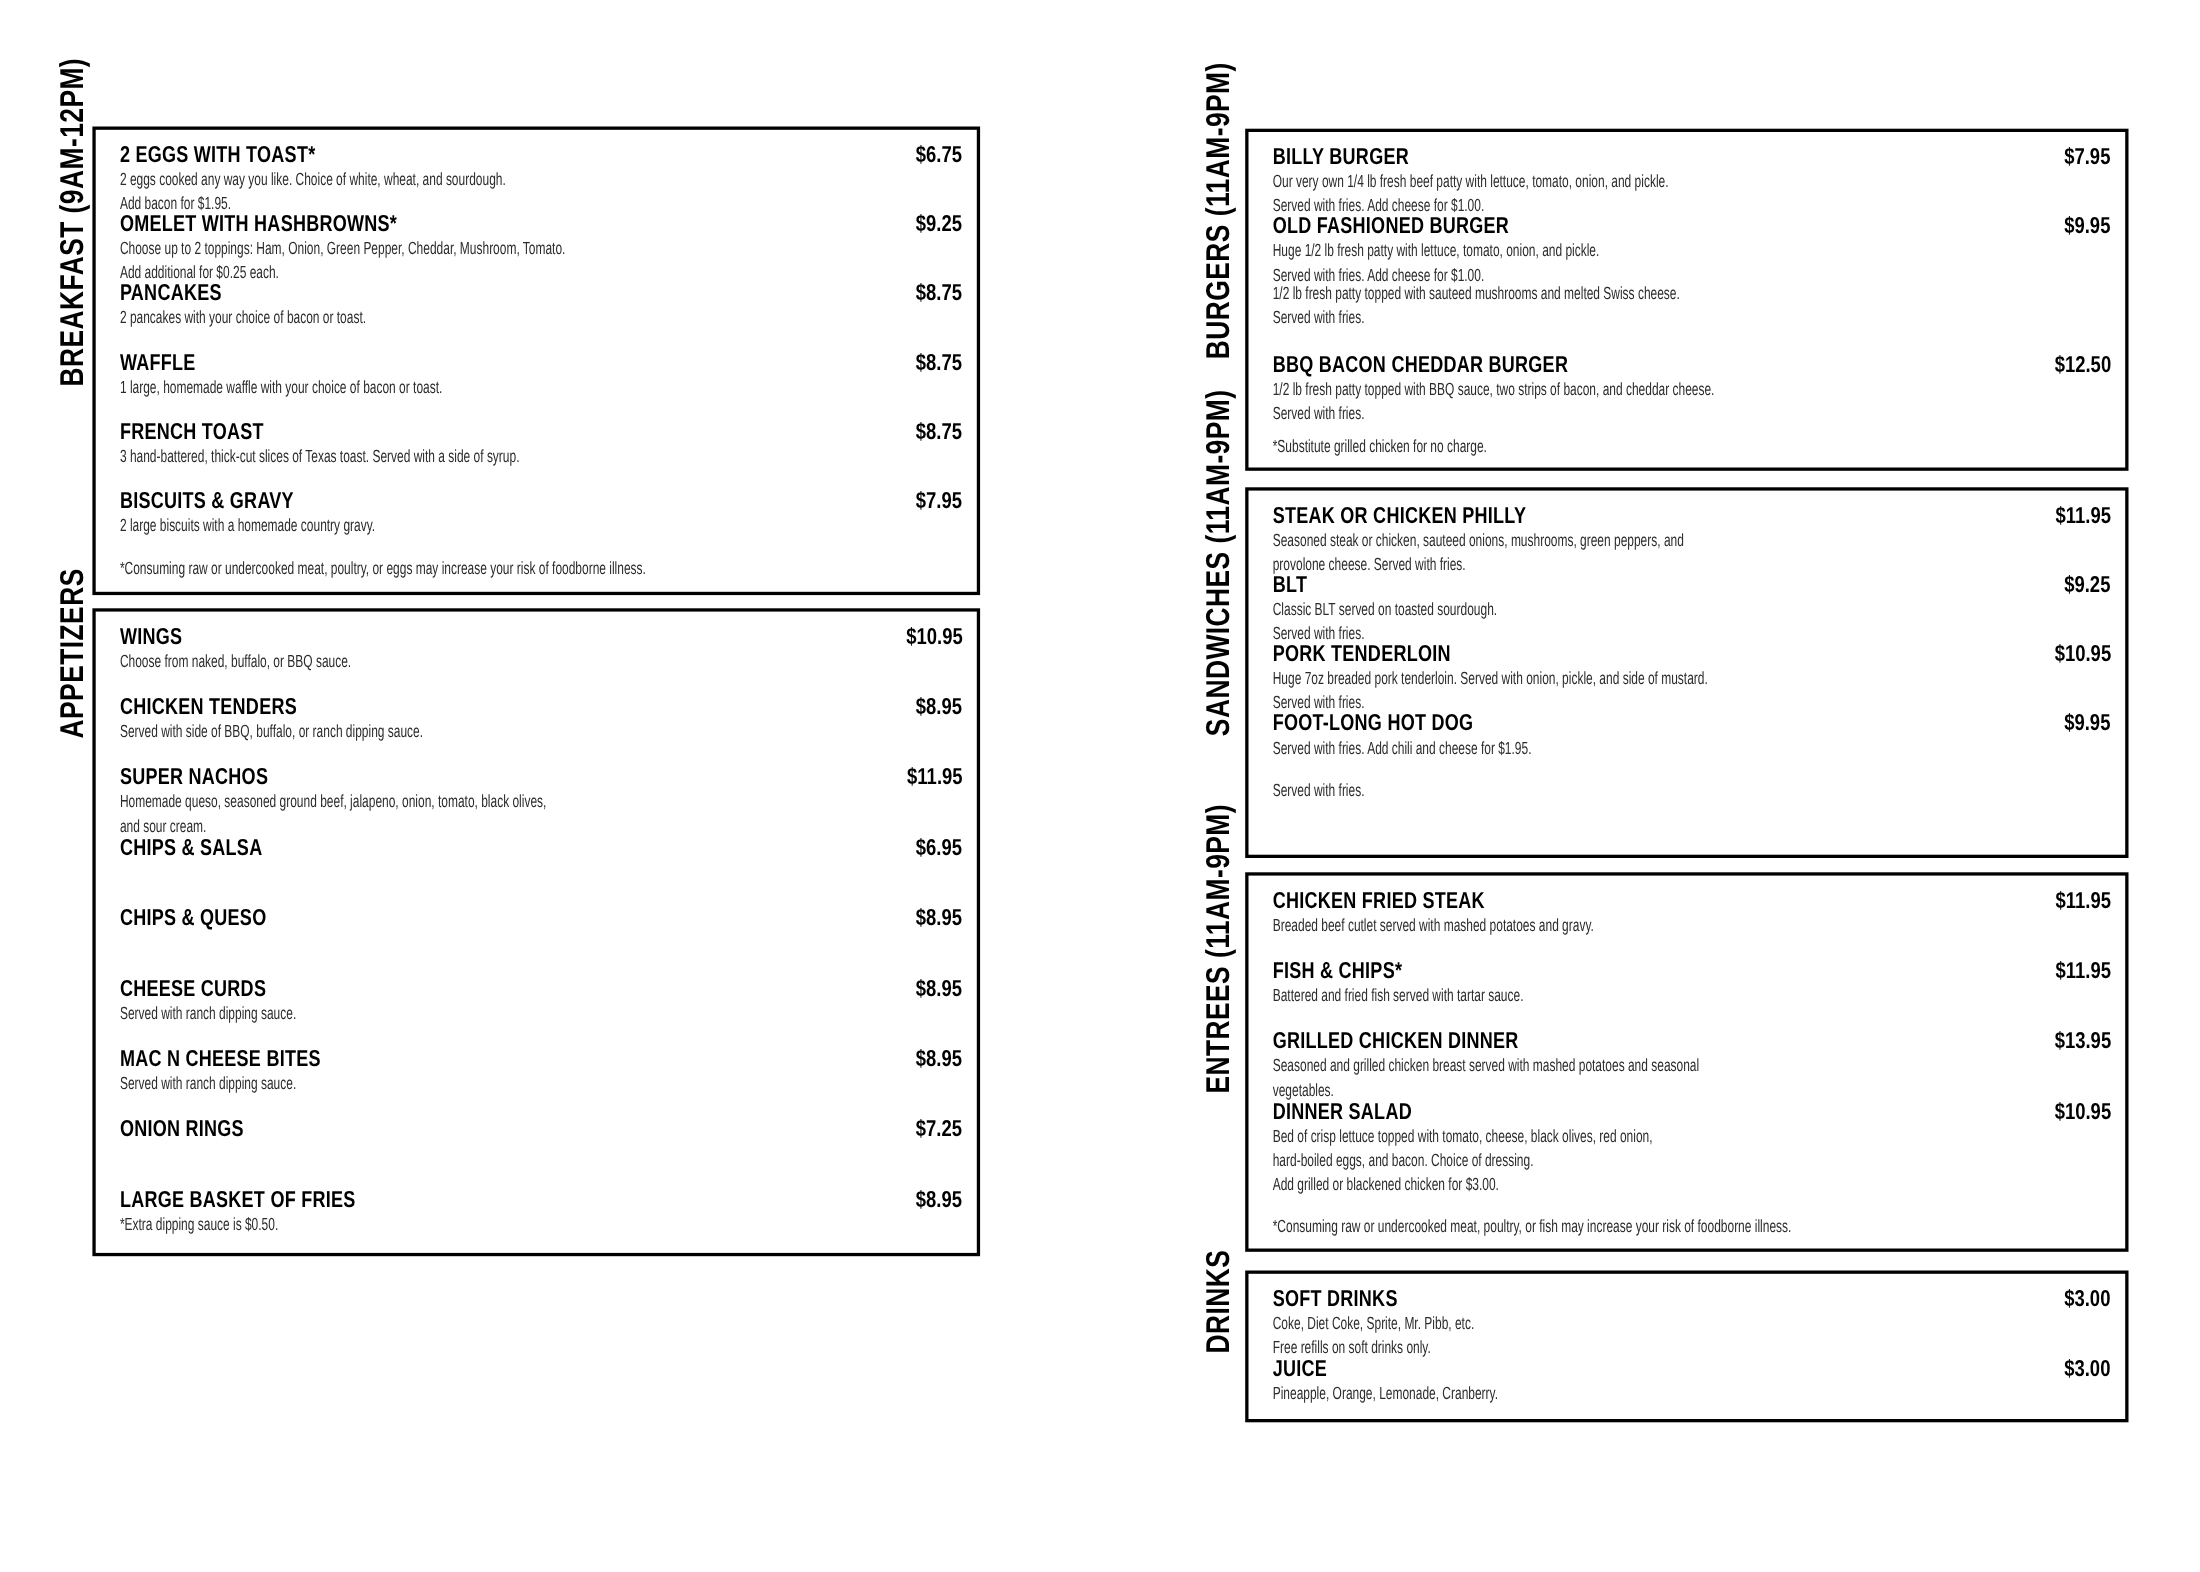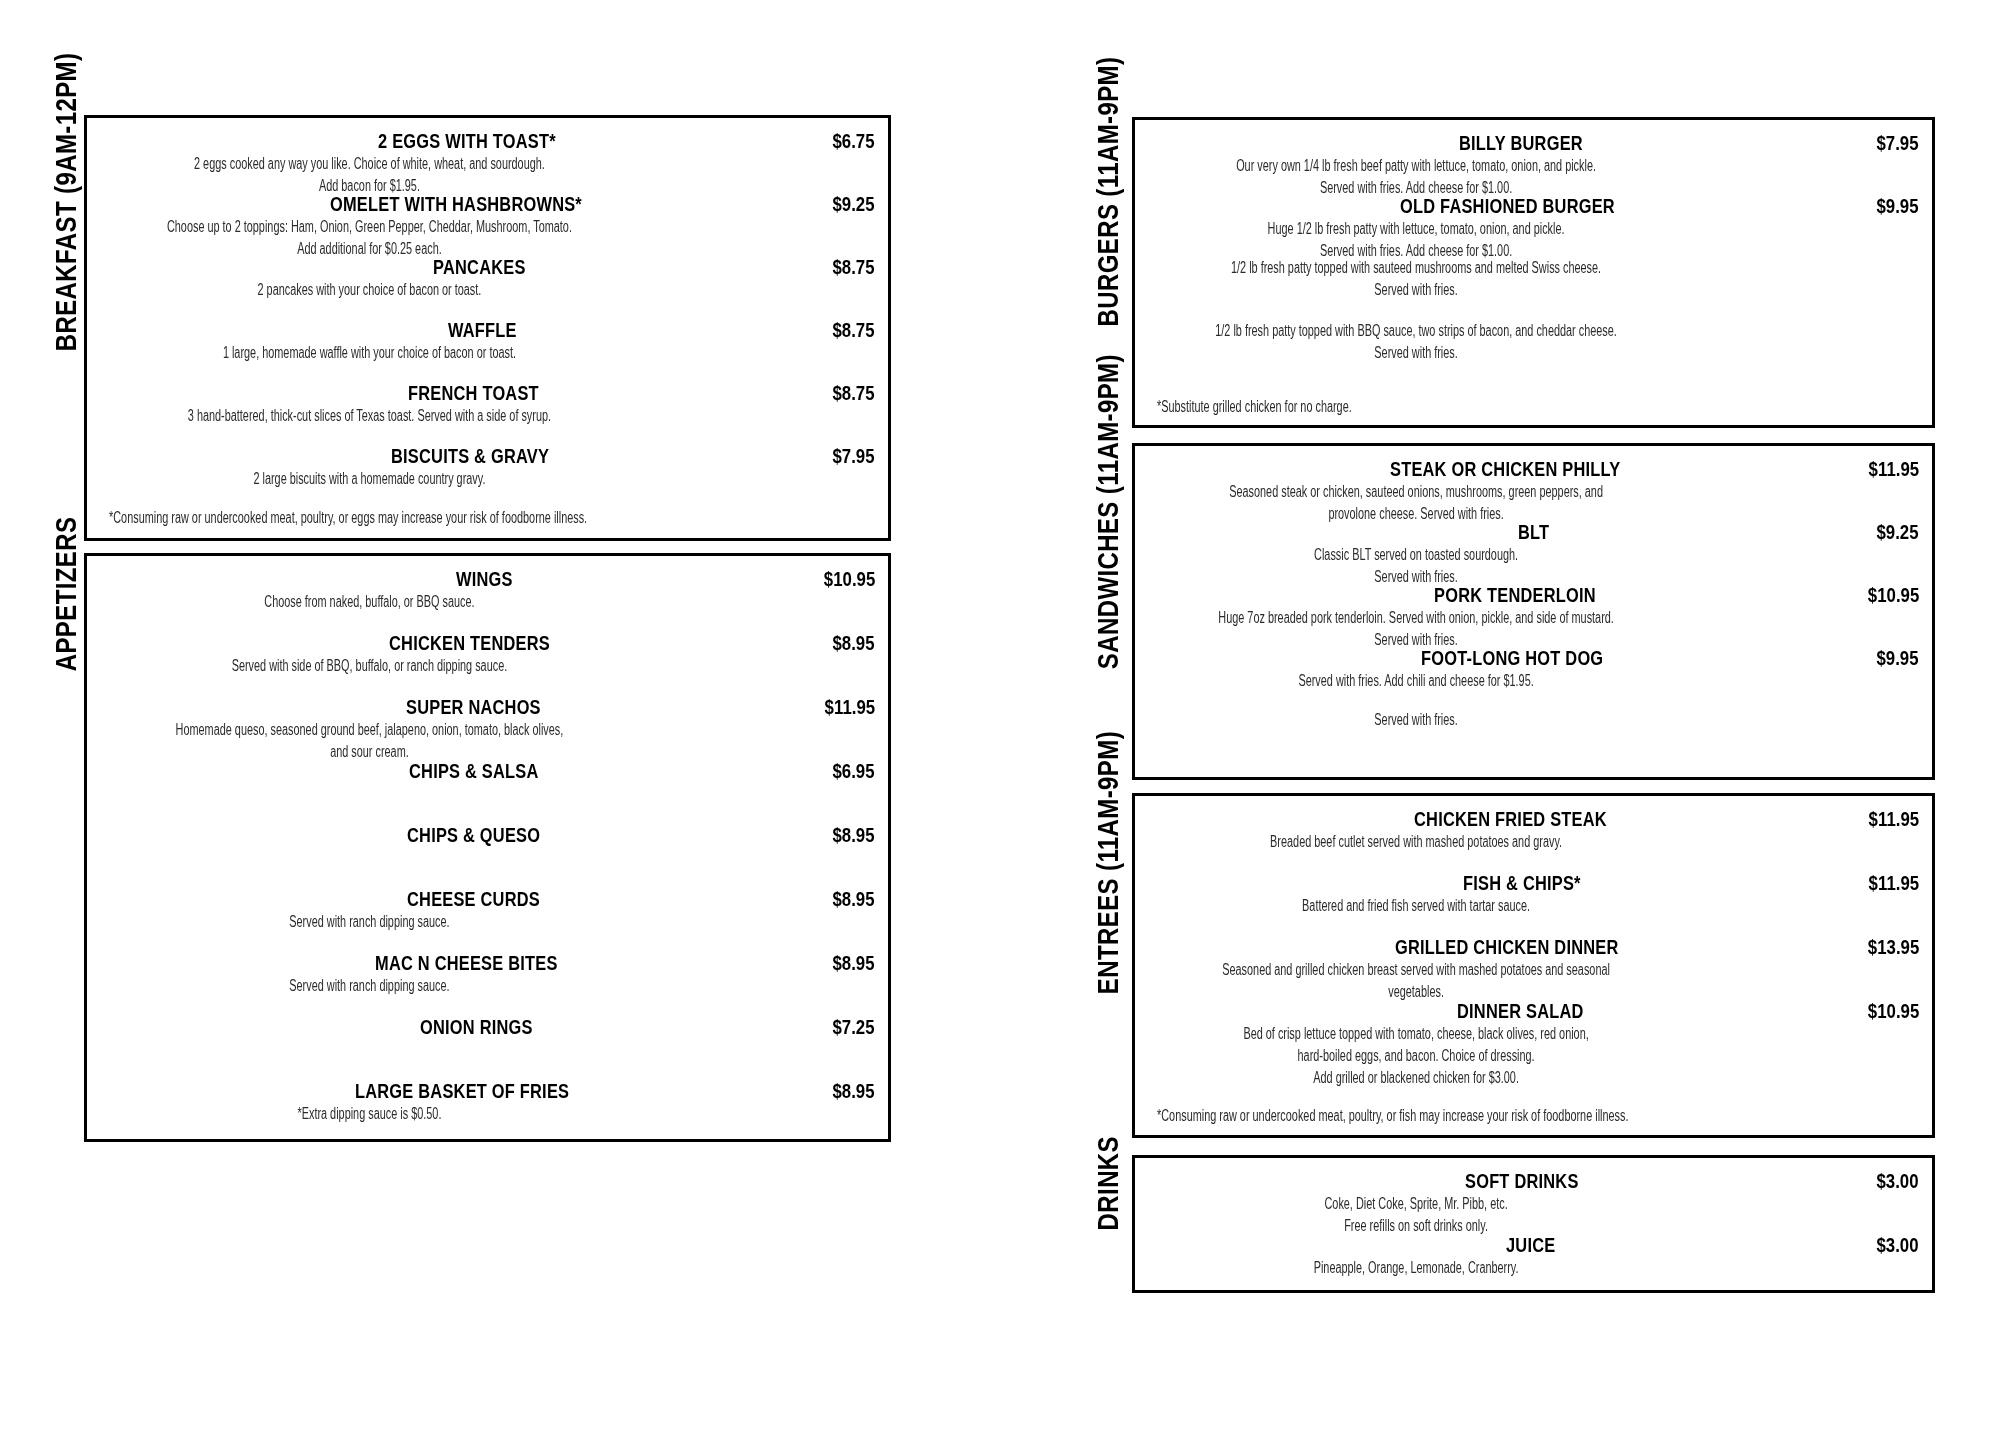--- a/index.html
+++ b/index.html
@@ -27,21 +27,21 @@
     font-weight:bold;
     font-size:30px;
     line-height:26px;
     letter-spacing:0.5px;
     color:#000;
   }
   .left-col .vlabel{left:-34px;}
   .right-col .vlabel{left:-40px;}
   .vlabel-text{display:inline-block;transform:scaleX(0.8);transform-origin:100% 50%;}
 
-  .items{display:block;text-align:center;}
+  .items{display:block;}
   .item{height:var(--slot,63px);}
   .row{position:relative;height:24px;}
   .item-name{
     display:inline-block;
     font-weight:bold;
     font-size:21px;
     line-height:24px;
     letter-spacing:0.3px;
     color:#000;
     white-space:nowrap;
@@ -172,20 +172,21 @@
         <div class="item">
           <div class="row"><span class="item-name">OLD FASHIONED BURGER</span><span class="item-price">$9.95</span></div>
           <div class="desc">Huge 1/2 lb fresh patty with lettuce, tomato, onion, and pickle.</div>
           <div class="desc">Served with fries. Add cheese for $1.00.</div>
         </div>
         <div class="item">
           <div class="desc">1/2 lb fresh patty topped with sauteed mushrooms and melted Swiss cheese.</div>
           <div class="desc">Served with fries.</div>
         </div>
         <div class="item">
+          <div class="row"><span class="item-name">BBQ BACON CHEDDAR BURGER</span><span class="item-price">$12.50</span></div>
           <div class="desc">1/2 lb fresh patty topped with BBQ sauce, two strips of bacon, and cheddar cheese.</div>
           <div class="desc">Served with fries.</div>
         </div>
       </div>
     <div class="footnote" style="margin-top:13px;">*Substitute grilled chicken for no charge.</div>
   </section>
 
   <section class="menu-box right-col" style="left:1132px;top:443px;width:803px;height:337px;--slot:63px;">
     <div class="vlabel" style="top:302px;width:302px;">
       <span class="vlabel-text">SANDWICHES (11AM-9PM)</span>

